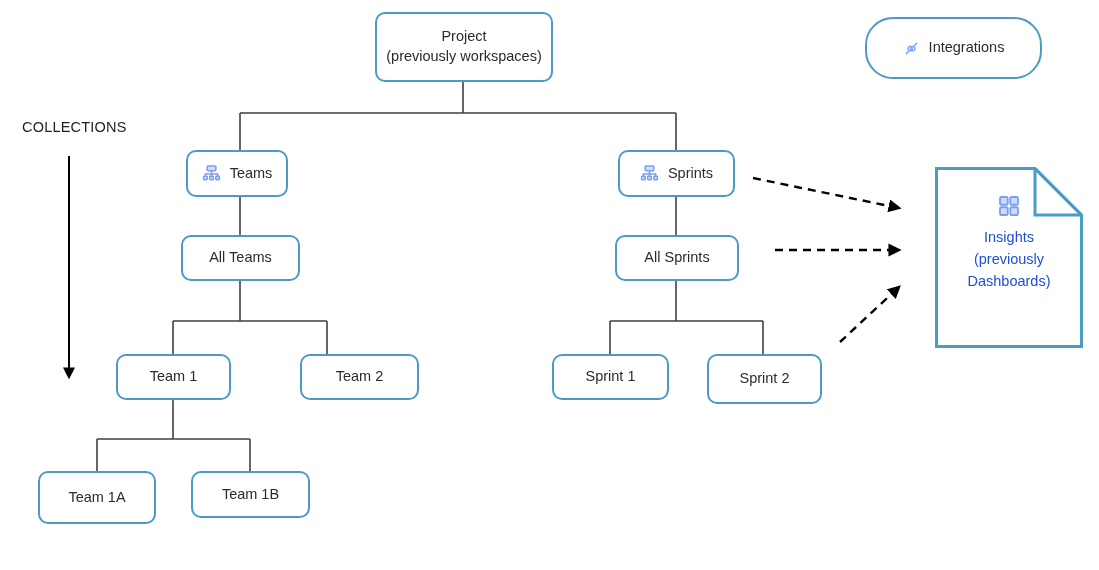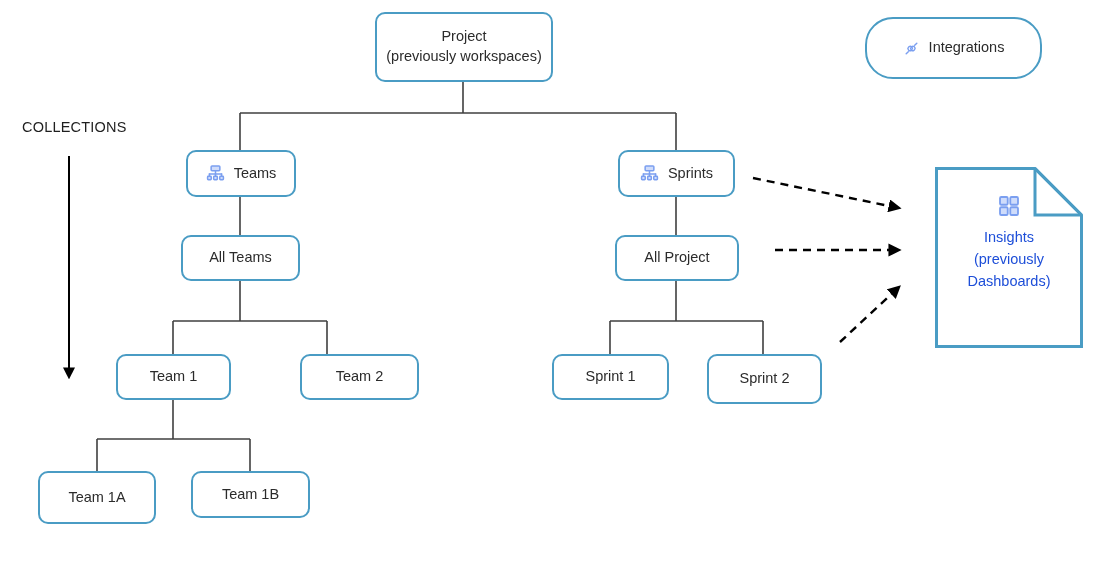--- a/index.html
+++ b/index.html
@@ -171,21 +171,21 @@
       <svg width="17" height="17" viewBox="0 0 24 24" fill="none" stroke="#7b9ff0" stroke-width="2" stroke-linecap="round" stroke-linejoin="round">
         <path d="M7.5 16.5 L4.5 19.5"></path>
         <path d="M16.5 7.5 L19.5 4.5"></path>
         <rect x="7" y="9.2" width="6.2" height="5.6" rx="2.6" transform="rotate(-45 10.1 12)"></rect>
         <rect x="10.8" y="9.2" width="6.2" height="5.6" rx="2.6" transform="rotate(-45 13.9 12)"></rect>
       </svg>
     </span>
     <span class="label">Integrations</span>
   </div>
 
-  <div class="node with-icon" style="left:186px; top:150px; width:110px; height:47px;">
+  <div class="node with-icon" style="left:186px; top:150px; width:102px; height:47px;">
     <span class="icon">
       <svg width="19" height="19" viewBox="0 0 24 24" fill="none" stroke="#7b9ff0" stroke-width="1.9" stroke-linecap="round" stroke-linejoin="round">
         <rect x="6.5" y="2.5" width="11" height="6" rx="1.1" fill="#cfdcfb"></rect>
         <path d="M12 8.5 L12 12.5"></path>
         <path d="M4.3 12.5 L19.7 12.5"></path>
         <path d="M4.3 12.5 L4.3 15.6 M12 12.5 L12 15.6 M19.7 12.5 L19.7 15.6"></path>
         <rect x="2" y="15.6" width="4.6" height="4.4" rx="0.9" fill="#cfdcfb"></rect>
         <rect x="9.7" y="15.6" width="4.6" height="4.4" rx="0.9" fill="#cfdcfb"></rect>
         <rect x="17.4" y="15.6" width="4.6" height="4.4" rx="0.9" fill="#cfdcfb"></rect>
       </svg>
@@ -206,21 +206,21 @@
       </svg>
     </span>
     <span class="label">Sprints</span>
   </div>
 
   <div class="node" style="left:181px; top:235px; width:119px; height:46px;">
     <span class="label">All Teams</span>
   </div>
 
   <div class="node" style="left:615px; top:235px; width:124px; height:46px;">
-    <span class="label">All Project</span>
+    <span class="label">All Sprints</span>
   </div>
 
   <div class="node" style="left:116px; top:354px; width:115px; height:46px;">
     <span class="label">Team 1</span>
   </div>
 
   <div class="node" style="left:268px; top:354px; width:119px; height:46px;margin-left:32px;">
     <span class="label">Team 2</span>
   </div>
 

